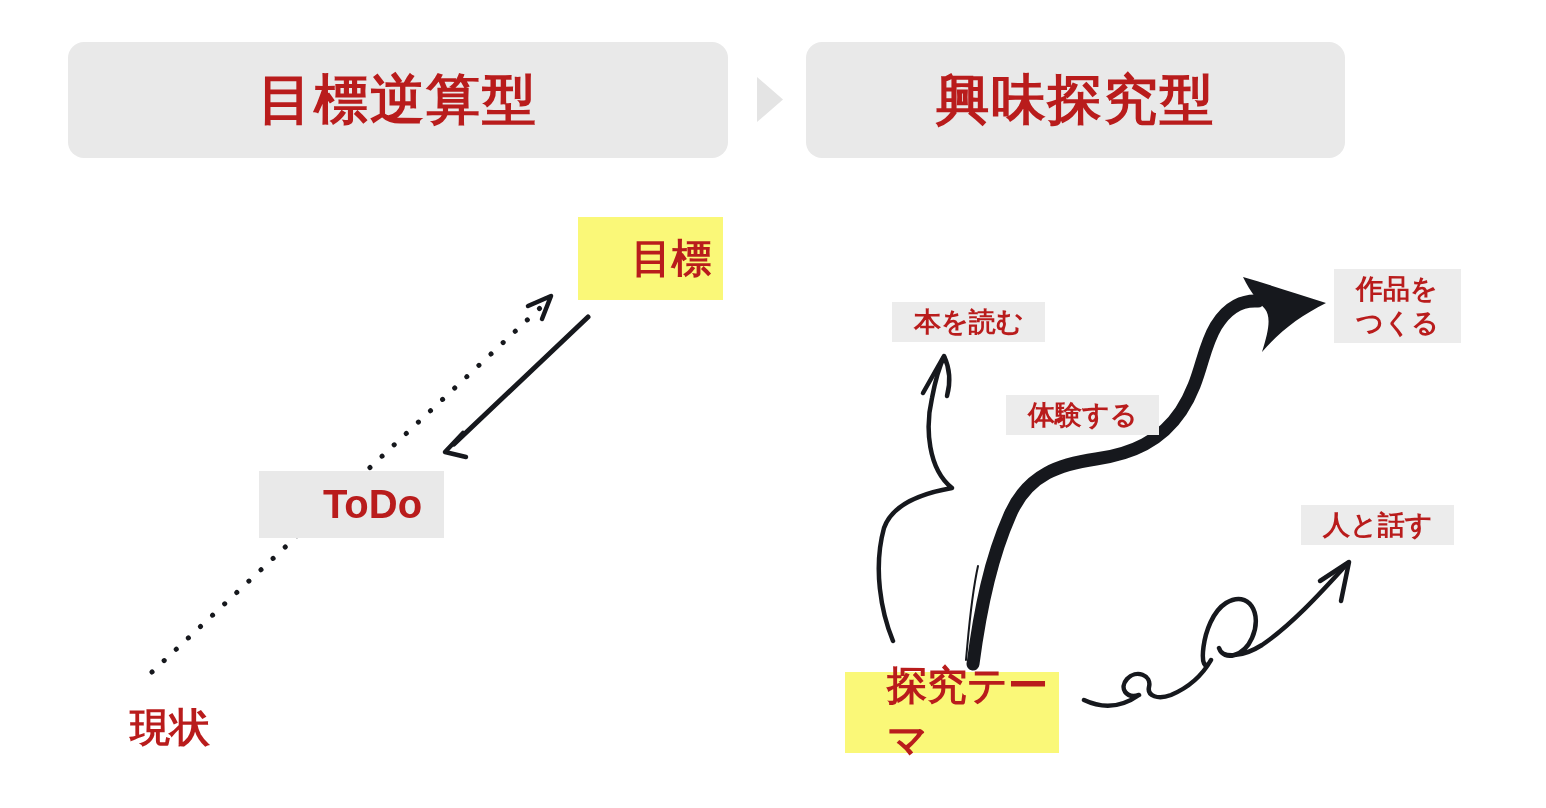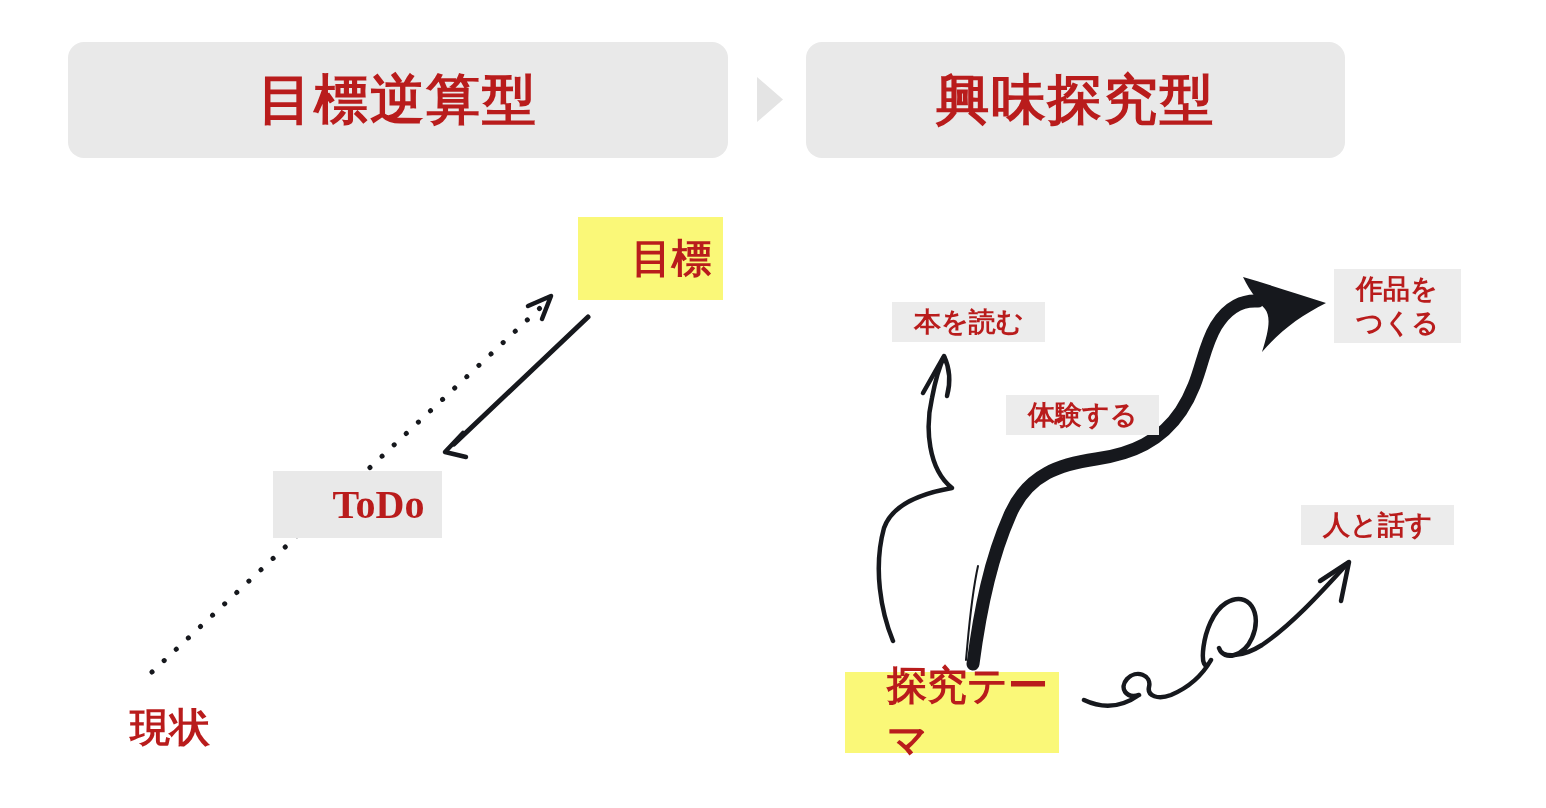--- a/index.html
+++ b/index.html
@@ -50,21 +50,21 @@
     position: absolute;
     display: flex;
     align-items: center;
     justify-content: center;
     font-weight: bold;
     font-size: 40px;
     z-index: 2;
     padding-left: 42px;
   }
   .node-goal    { left: 578px; top: 217px; width: 145px; height: 83px; background: var(--accent_yellow); }
-  .node-todo    { left: 273px; top: 471px; width: 169px; height: 67px; background: var(--box_gray); font-family: Liberation Serif, serif; }
+  .node-todo    { left: 259px; top: 471px; width: 185px; height: 67px; background: var(--box_gray); }
   .node-current { left: 88px;  top: 700px; }
   .node-theme   { left: 845px; top: 672px; width: 214px; height: 81px; background: var(--accent_yellow); }
   .tag {
     position: absolute;
     background: var(--label_gray);
     font-size: 27px;
     font-weight: bold;
     line-height: 1.26;
     padding: 3px 22px;
     z-index: 2;

